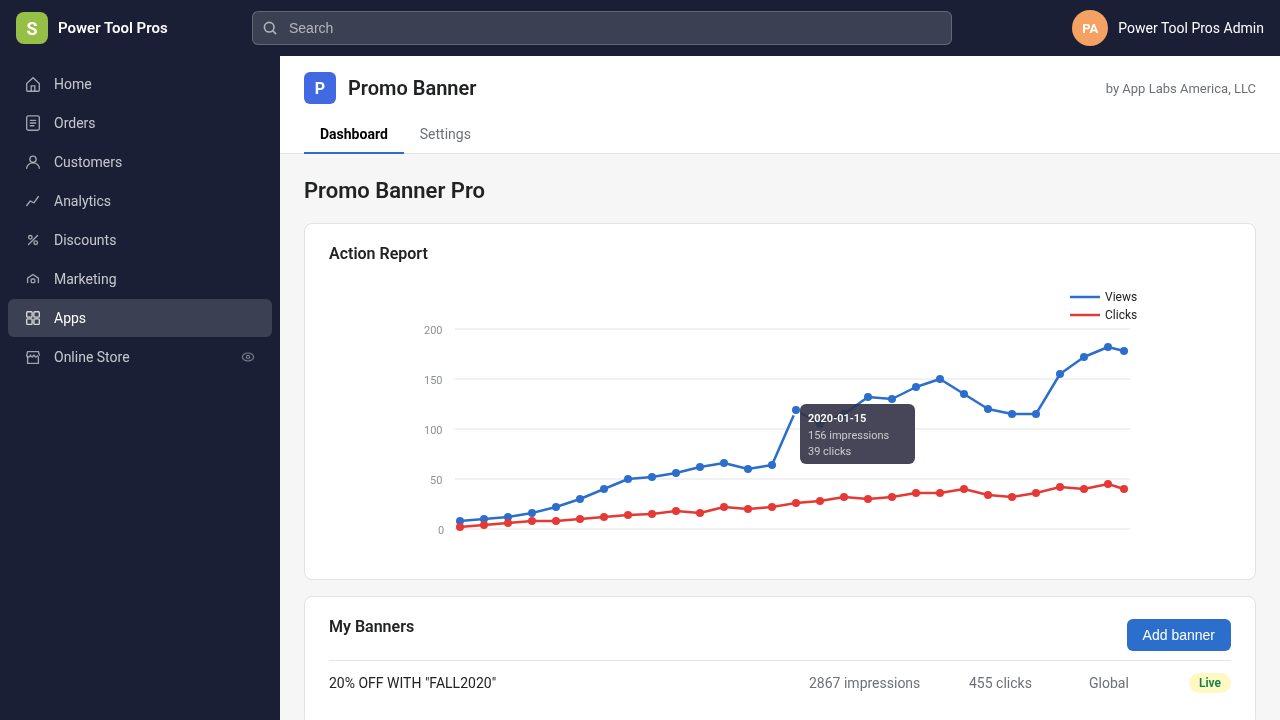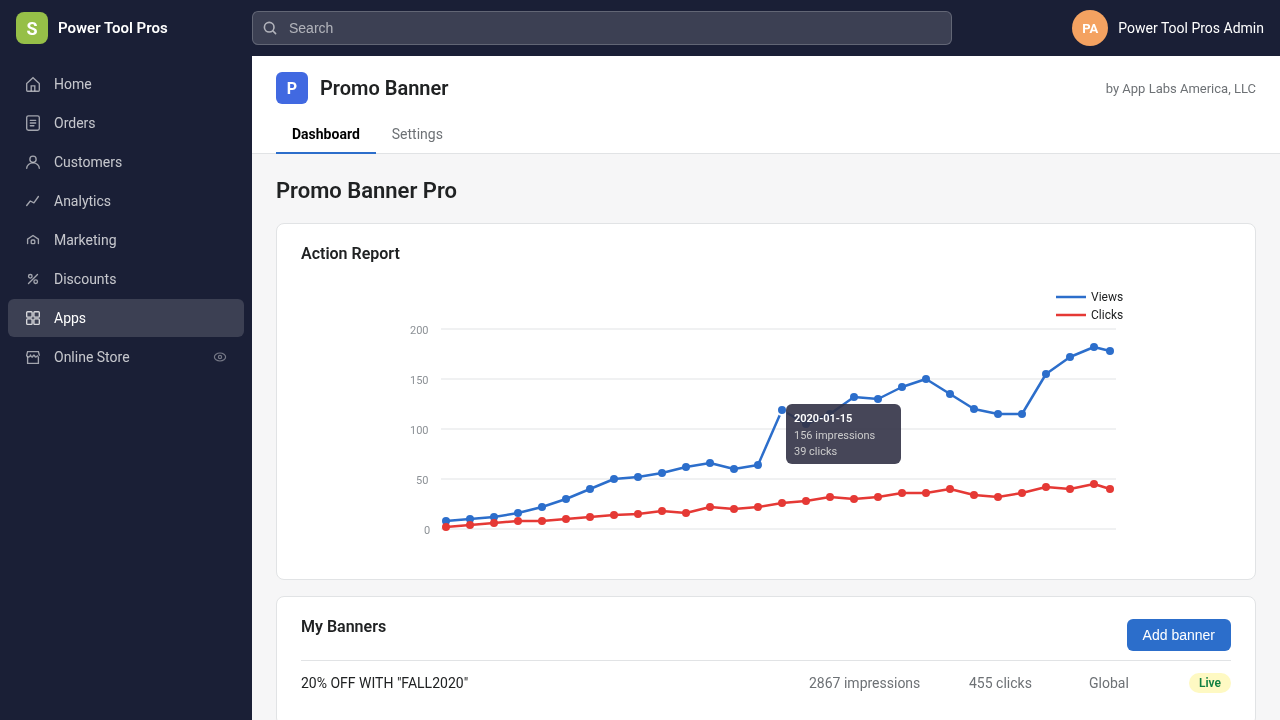--- a/index.html
+++ b/index.html
@@ -85,21 +85,21 @@
 
     
     .app-body {
       display: flex;
       flex: 1;
       overflow: hidden;
     }
 
     
     .sidebar {
-      width: 252px;
+      width: 280px;
       background: #1a1f36;
       flex-shrink: 0;
       overflow-y: auto;
       padding: 8px 0;
     }
     .sidebar-item {
       display: flex;
       align-items: center;
       gap: 12px;
       padding: 10px 16px;
@@ -281,33 +281,33 @@
 
     <div class="sidebar-item">
       <svg width="18" height="18" viewBox="0 0 20 20" fill="none">
         <path d="M3 15l4-5 4 2 5-7" stroke="currentColor" stroke-width="1.5" stroke-linecap="round" stroke-linejoin="round"></path>
       </svg>
       <span>Analytics</span>
     </div>
 
     <div class="sidebar-item">
       <svg width="18" height="18" viewBox="0 0 20 20" fill="none">
-        <path d="M4 14V9l6-4 6 4v5" stroke="currentColor" stroke-width="1.5" stroke-linecap="round"></path>
-        <rect x="8" y="10" width="4" height="4" rx="1" stroke="currentColor" stroke-width="1.5"></rect>
-      </svg>
-      <span>Marketing</span>
-    </div>
-
-    <div class="sidebar-item">
-      <svg width="18" height="18" viewBox="0 0 20 20" fill="none">
         <circle cx="7" cy="7" r="2" stroke="currentColor" stroke-width="1.5"></circle>
         <circle cx="13" cy="13" r="2" stroke="currentColor" stroke-width="1.5"></circle>
         <path d="M5 15L15 5" stroke="currentColor" stroke-width="1.5" stroke-linecap="round"></path>
       </svg>
       <span>Discounts</span>
+    </div>
+
+    <div class="sidebar-item">
+      <svg width="18" height="18" viewBox="0 0 20 20" fill="none">
+        <path d="M4 14V9l6-4 6 4v5" stroke="currentColor" stroke-width="1.5" stroke-linecap="round"></path>
+        <rect x="8" y="10" width="4" height="4" rx="1" stroke="currentColor" stroke-width="1.5"></rect>
+      </svg>
+      <span>Marketing</span>
     </div>
 
     <div class="sidebar-item active">
       <svg width="18" height="18" viewBox="0 0 20 20" fill="none">
         <rect x="3" y="3" width="6" height="6" rx="1" stroke="currentColor" stroke-width="1.5"></rect>
         <rect x="11" y="3" width="6" height="6" rx="1" stroke="currentColor" stroke-width="1.5"></rect>
         <rect x="3" y="11" width="6" height="6" rx="1" stroke="currentColor" stroke-width="1.5"></rect>
         <rect x="11" y="11" width="6" height="6" rx="1" stroke="currentColor" stroke-width="1.5"></rect>
       </svg>
       <span>Apps</span>

